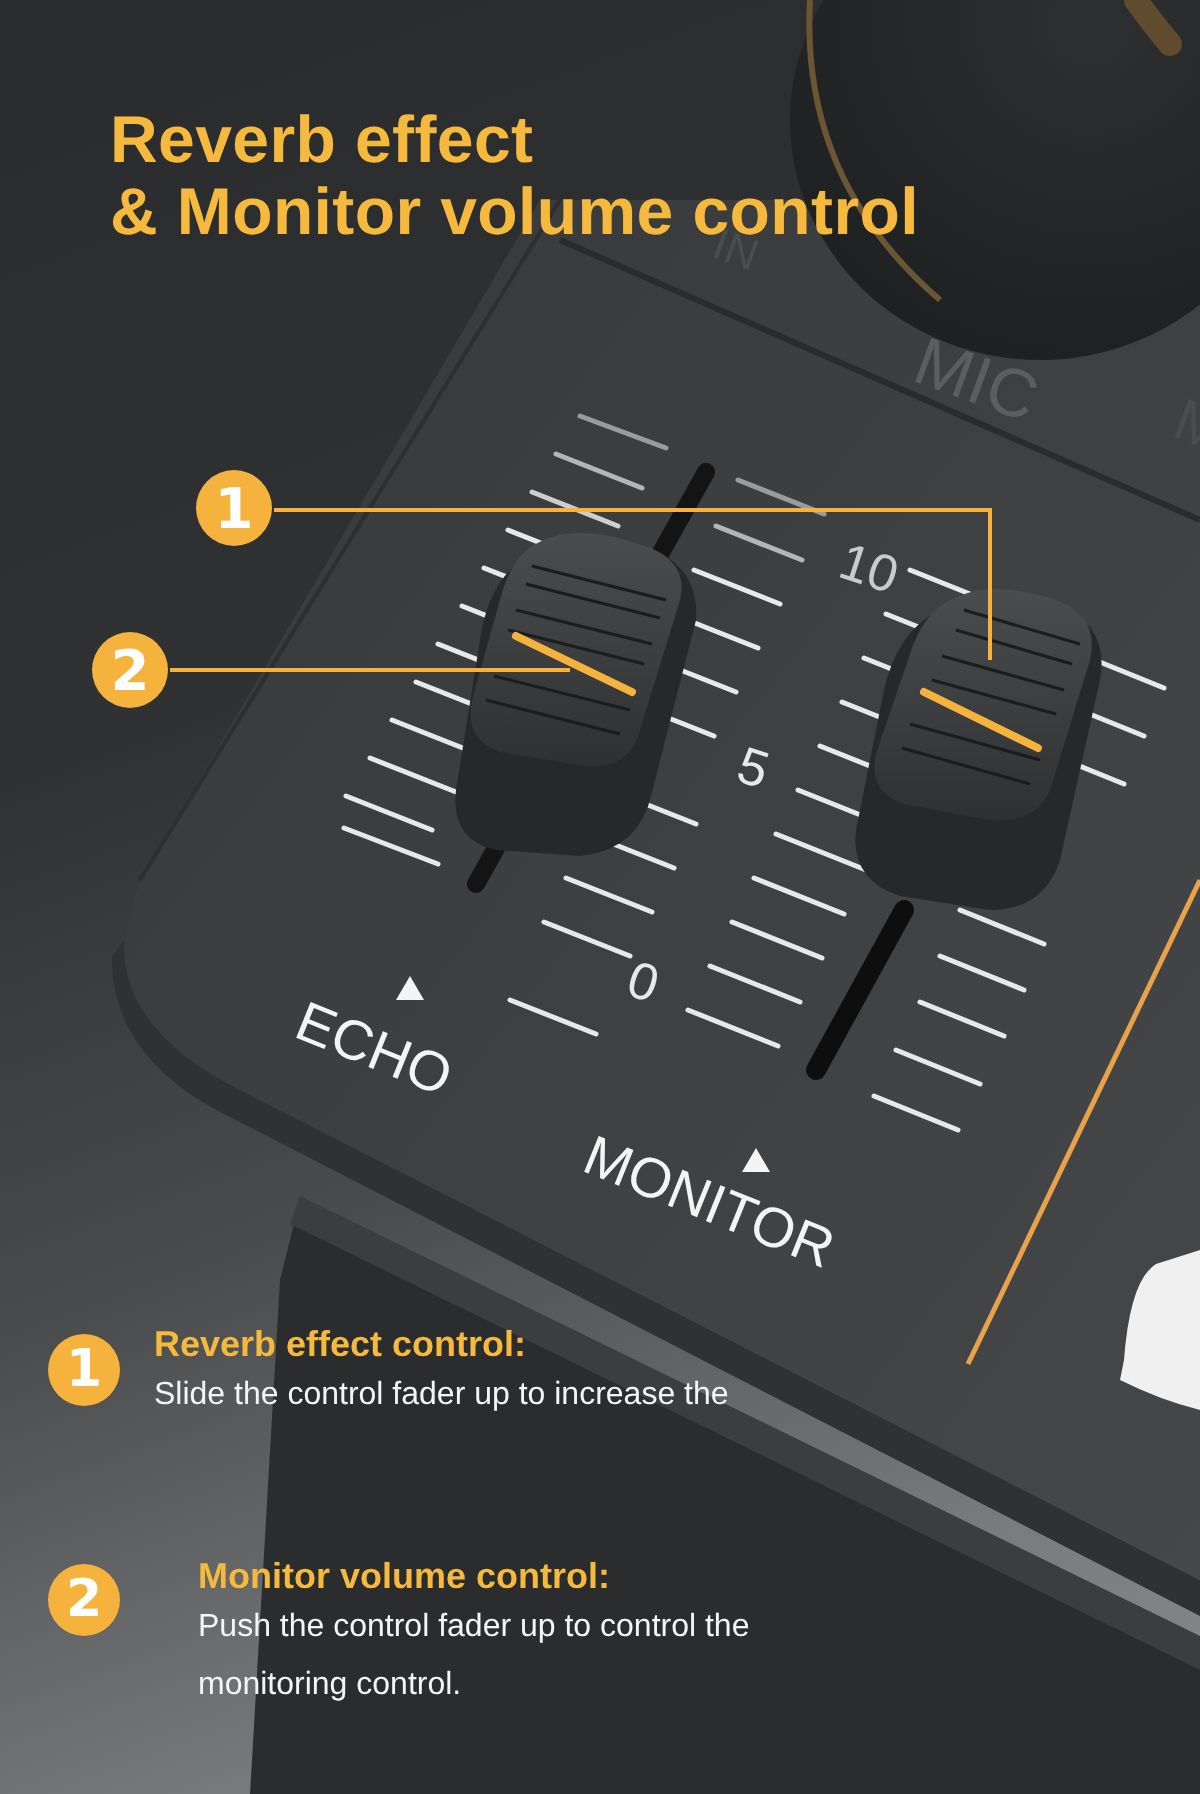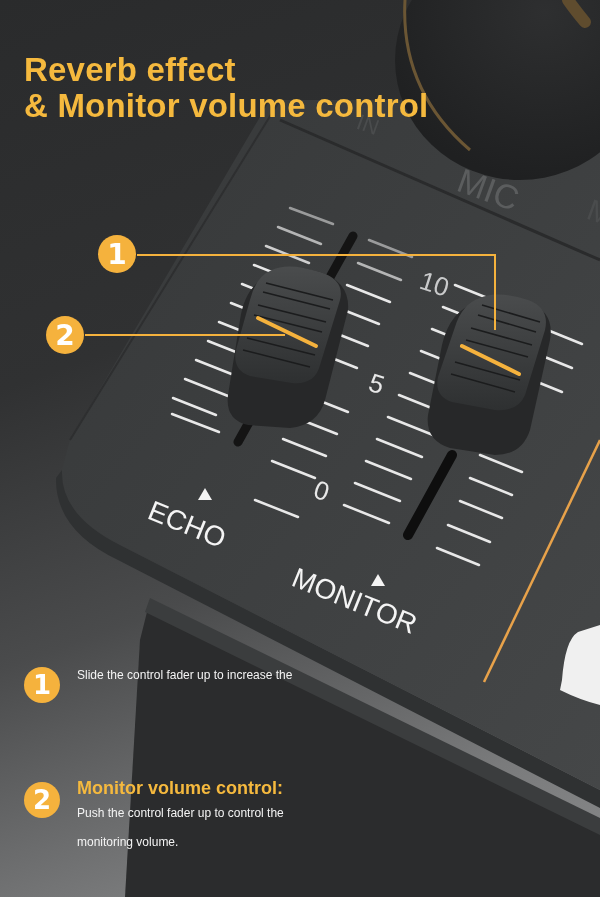--- a/index.html
+++ b/index.html
@@ -8,35 +8,35 @@
       background: linear-gradient(160deg, #2a2b2c 0%, #303132 35%, #4a4b4c 60%, #7a7b7c 85%, #8a8b8c 100%);
       font-family: "Liberation Sans", "DejaVu Sans", sans-serif;
     }
     .stage { position: absolute; inset: 0; }
     svg.device { position: absolute; left: 0; top: 0; }
     .title {
       position: absolute; left: 24px; top: 52px;
       color: #f5b93e; font-weight: 700; font-size: 33px; line-height: 36px;
       letter-spacing: 0.2px;
     }
-    .title div { white-space: nowrap; }
+    .title div { white-space: nowrap; margin-left: 31px; }
     .badge {
       position: absolute; width: 38px; height: 38px; border-radius: 50%;
       background: #f5b23d; color: #fff; font-weight: 700; font-size: 28px;
       display: flex; align-items: center; justify-content: center;
       font-family: "DejaVu Sans", sans-serif;
     }
     .desc {
       position: absolute; left: 77px; width: 440px;
     }
     .desc .head {
       color: #f5b93e; font-weight: 700; font-size: 18px; line-height: 22px;
     }
     .desc .body {
-      color: #f4f4f4; font-size: 12px; line-height: 29px; font-weight: 400;
+      color: #f4f4f4; font-size: 16px; line-height: 29px; font-weight: 400;
     }
   </style>
 </head>
 <body>
 
 <div class="stage">
 
   <svg class="device" width="600" height="897" viewBox="0 0 600 897">
     <defs>
       <linearGradient id="panelGrad" x1="0" y1="0" x2="1" y2="1">
@@ -173,23 +173,24 @@
   <div class="title">
     <div>Reverb effect</div>
     <div>&amp; Monitor volume control</div>
   </div>
 
   <div class="badge" style="left:98px; top:235px;">1</div>
   <div class="badge" style="left:46px; top:316px;">2</div>
 
   <div class="badge" style="left:24px; top:667px; width:36px; height:36px; font-size:26px;">1</div>
   <div class="desc" style="top:661px;">
+    <div class="head">Reverb effect control:</div>
     <div class="body">Slide the control fader up to increase the</div>
   </div>
 
   <div class="badge" style="left:24px; top:782px; width:36px; height:36px; font-size:26px;">2</div>
-  <div class="desc" style="top:777px;">
+  <div class="desc" style="top:777px;margin-left:22px;">
     <div class="head">Monitor volume control:</div>
     <div class="body">Push the control fader up to control the</div>
-    <div class="body">monitoring volume.</div>
+    <div class="body">monitoring control.</div>
   </div>
 
 </div>
 
 </body></html>

